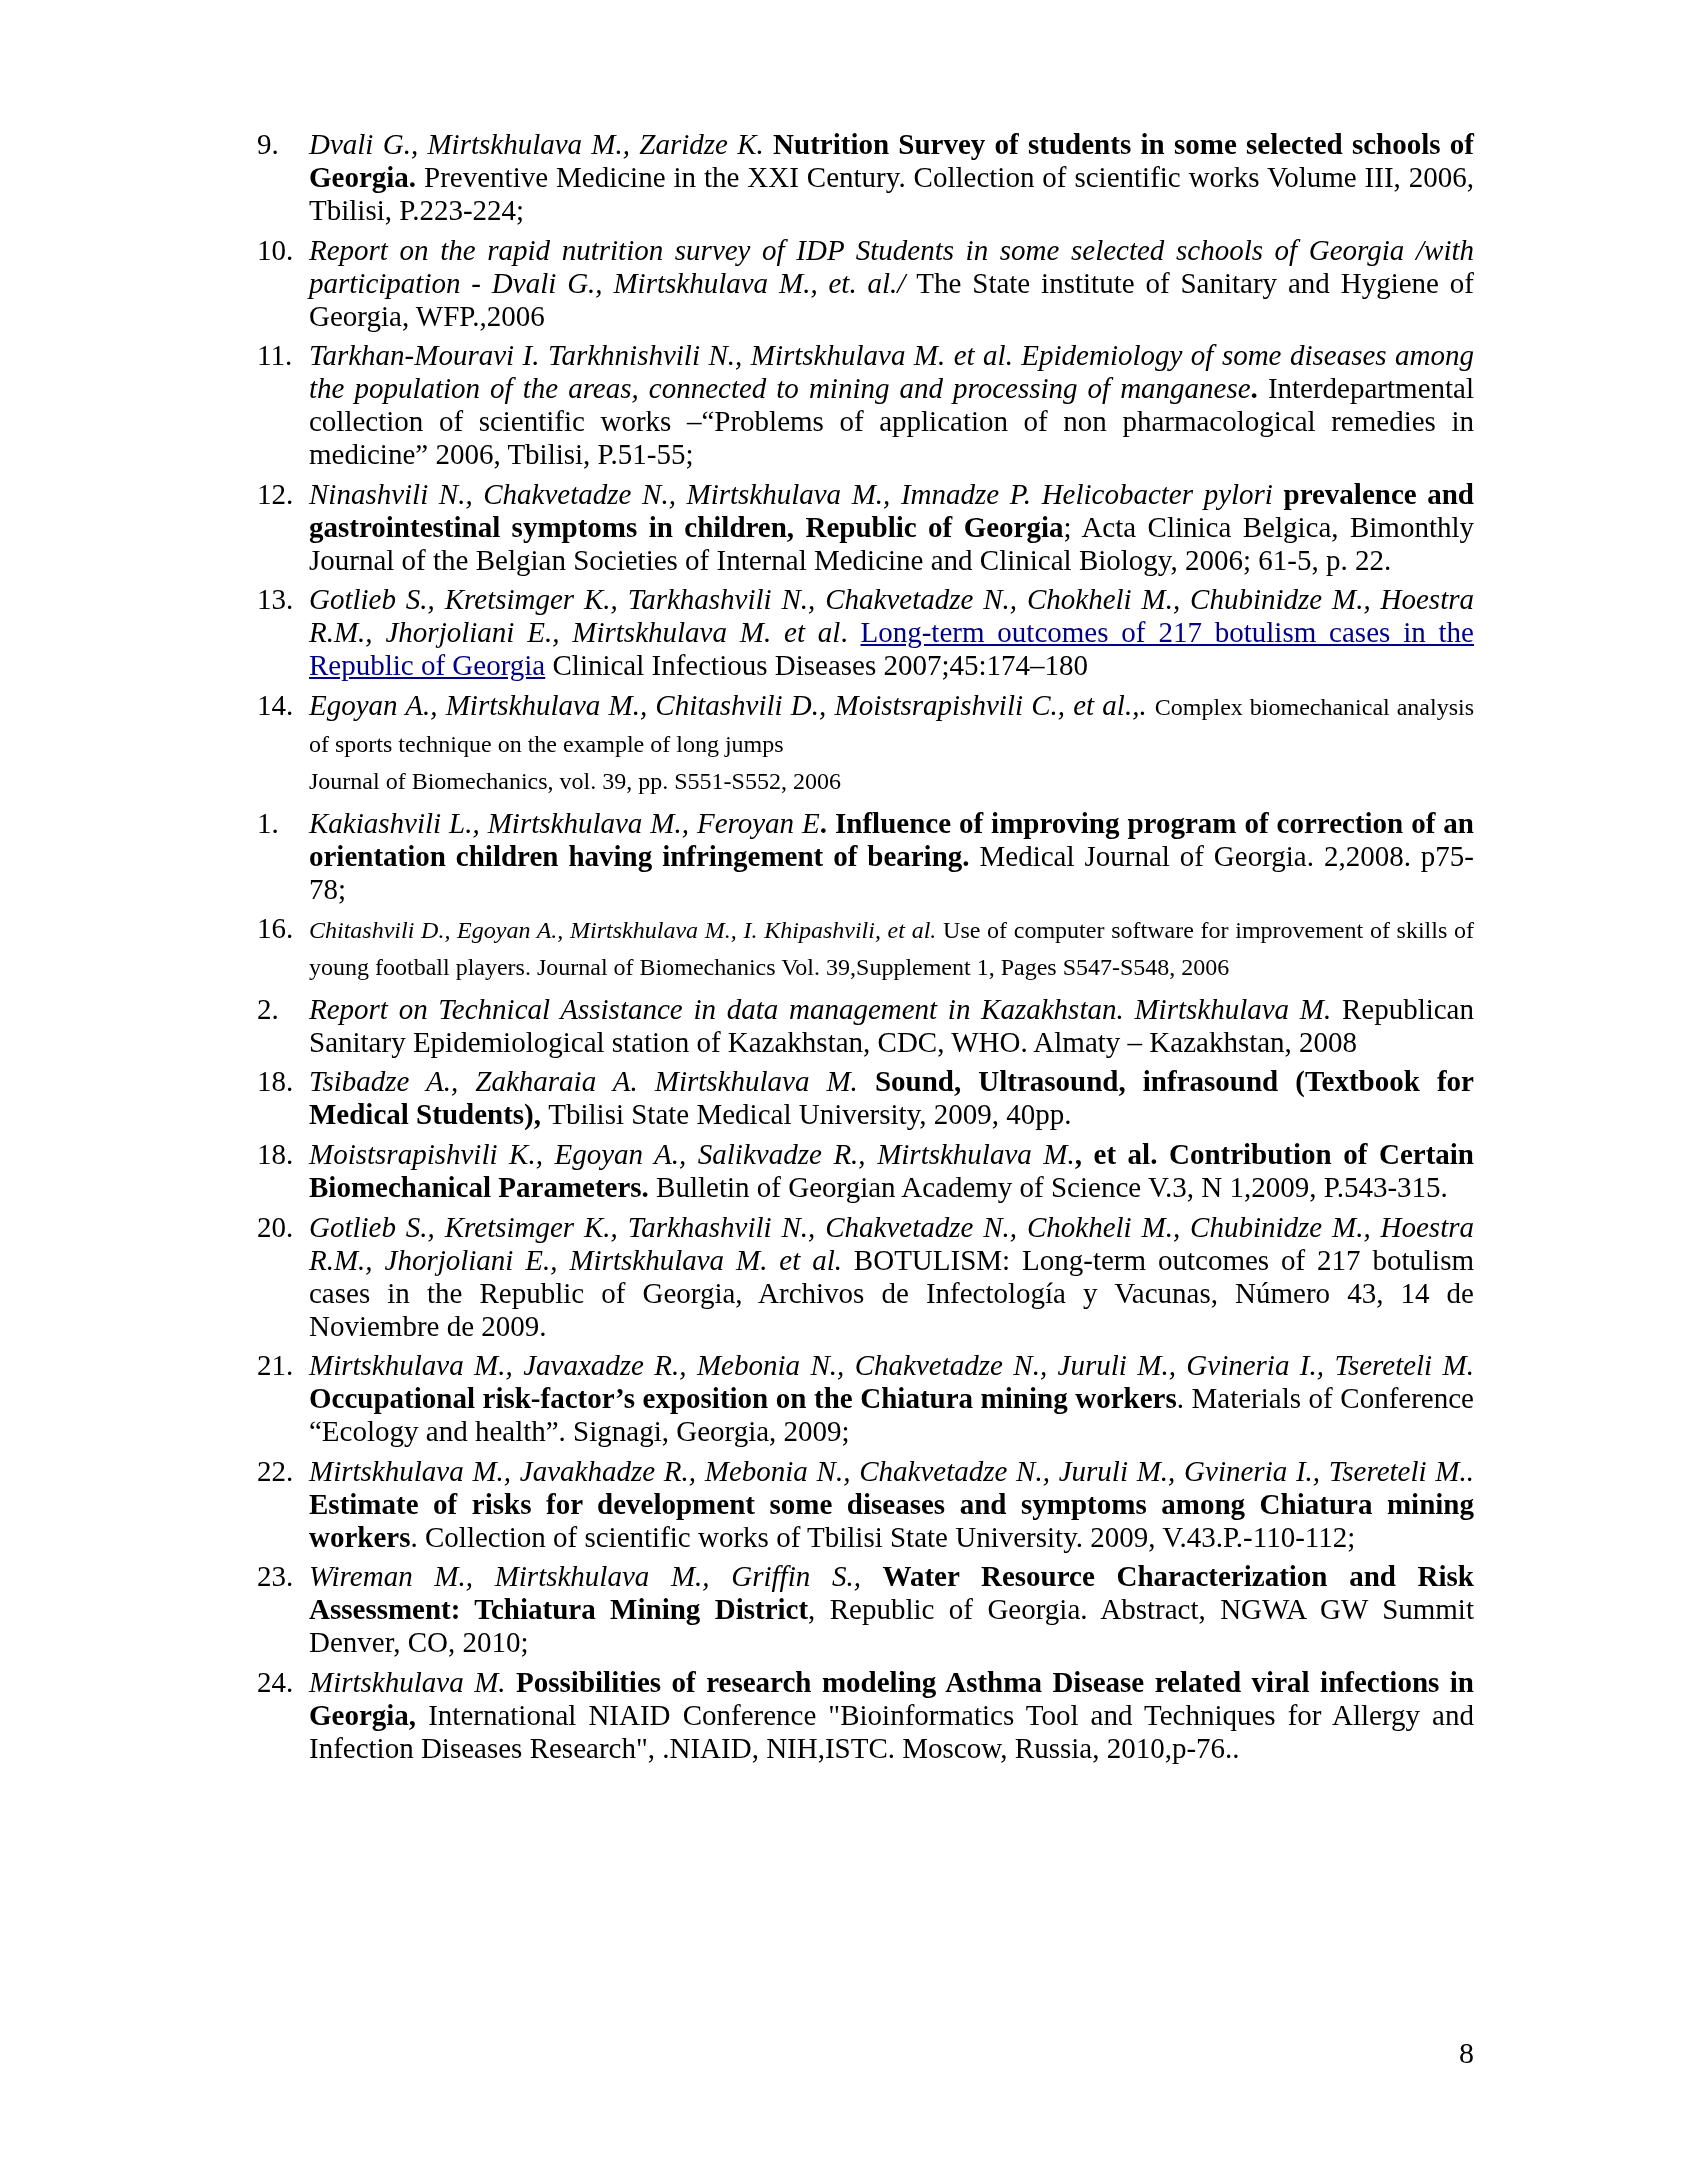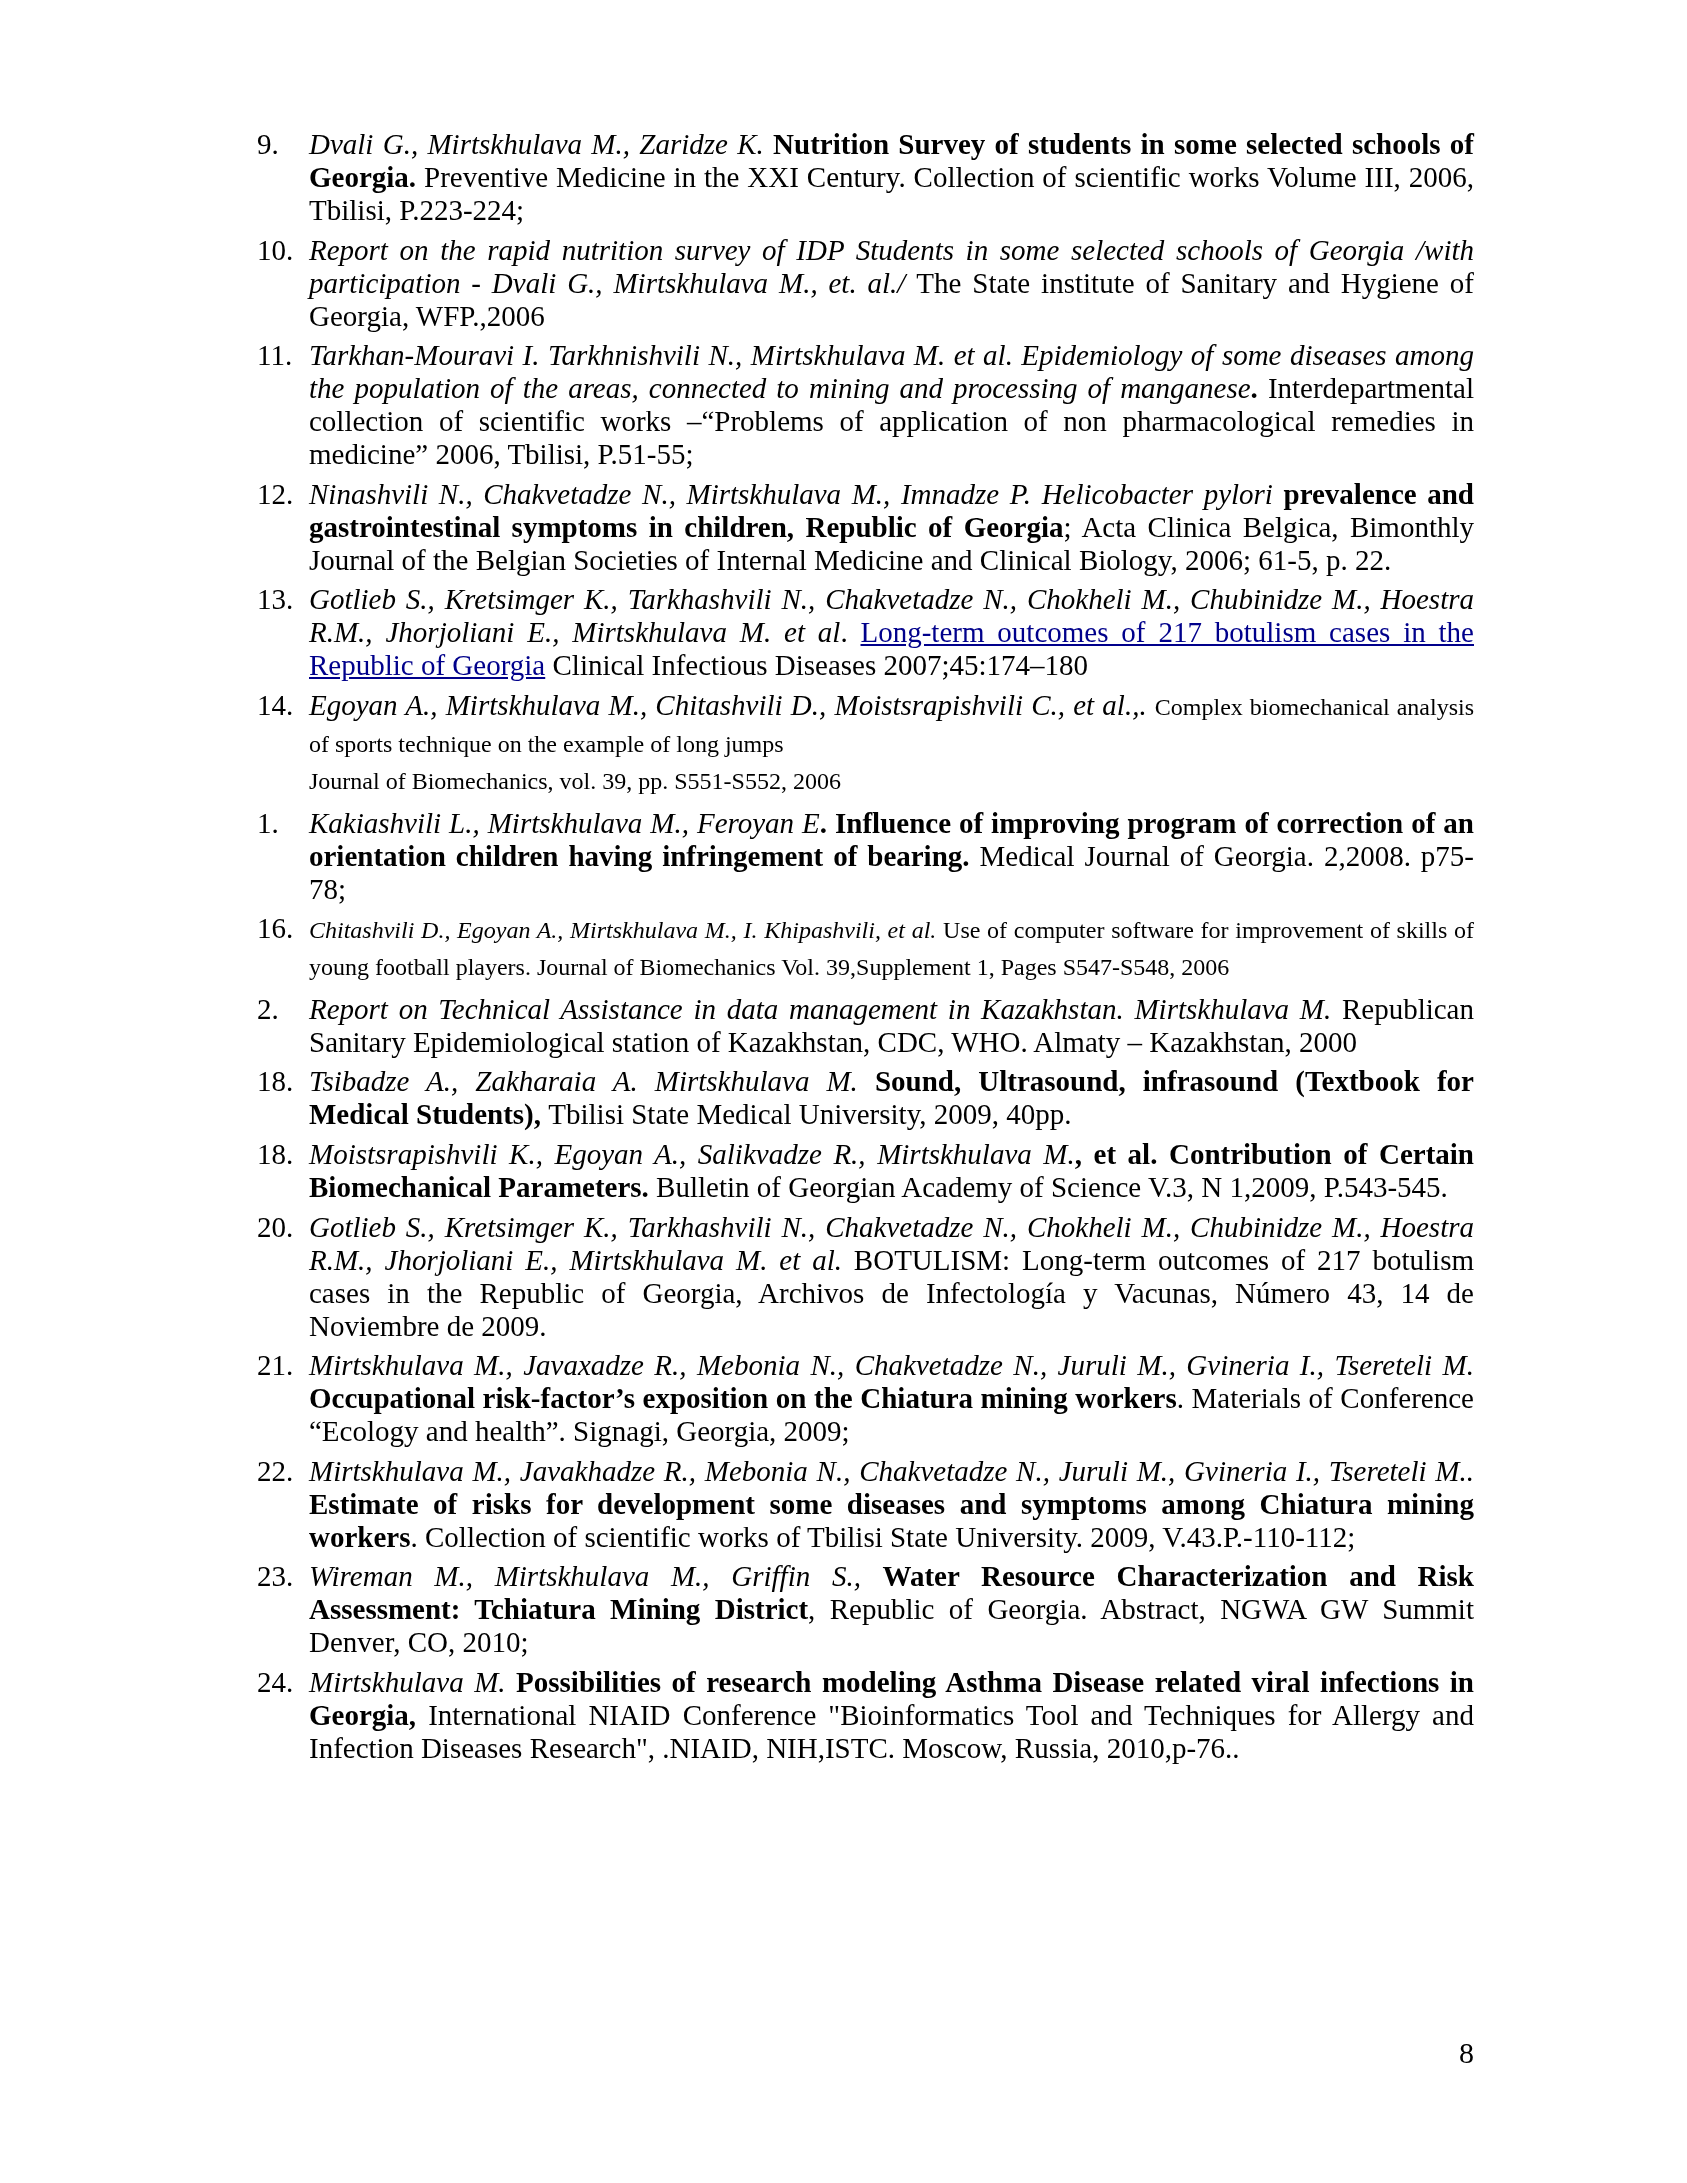--- a/index.html
+++ b/index.html
@@ -62,23 +62,23 @@
 <div class="page">
   <ol id="ref-list" class="ref-list">
       <li class="ref-item"><span class="num">9.</span><span class="run bi">Dvali G., Mirtskhulava M., Zaridze K. </span><span class="run b">Nutrition Survey  of students in some selected schools of Georgia. </span><span class="run r">Preventive Medicine in the XXI Century. Collection of scientific works Volume III, 2006, Tbilisi, P.223-224;</span></li>
       <li class="ref-item"><span class="num">10.</span><span class="run bi">Report on the rapid nutrition survey of IDP Students in some selected schools of Georgia </span><span class="run i">/with participation - Dvali G., Mirtskhulava M., et. al./ </span><span class="run r">The State institute of Sanitary and Hygiene of Georgia, WFP.,2006</span></li>
       <li class="ref-item"><span class="num">11.</span><span class="run bi">Tarkhan-Mouravi I. Tarkhnishvili N., Mirtskhulava M. et al. Epidemiology of some diseases among the population of the areas, connected to mining and processing of manganese</span><span class="run b">. </span><span class="run r">Interdepartmental collection of scientific works –“Problems of application of non pharmacological remedies in medicine” 2006, Tbilisi, P.51-55;</span></li>
       <li class="ref-item"><span class="num">12.</span><span class="run bi">Ninashvili N., Chakvetadze N., Mirtskhulava M., Imnadze P. Helicobacter pylori </span><span class="run b">prevalence and gastrointestinal symptoms in children, Republic of Georgia</span><span class="run r">; Acta Clinica Belgica, Bimonthly Journal of the Belgian Societies of Internal Medicine and Clinical Biology, 2006; 61-5, p. 22.</span></li>
       <li class="ref-item"><span class="num">13.</span><span class="run bi">Gotlieb S., Kretsimger K., Tarkhashvili N., Chakvetadze N., Chokheli M., Chubinidze M., Hoestra R.M., Jhorjoliani E., Mirtskhulava M. et al</span><span class="run r">. </span><a class="run link" href="#">Long-term outcomes of 217 botulism cases in the Republic of Georgia</a><span class="run r"> Clinical Infectious Diseases 2007;45:174–180</span></li>
       <li class="ref-item"><span class="num">14.</span><span class="run bi">Egoyan A., Mirtskhulava M., Chitashvili D., Moistsrapishvili C., et al.,. </span><span class="run r lg">Complex biomechanical analysis of sports technique on the example of long jumps</span><br><span class="run r lg">Journal of Biomechanics, vol. 39, pp. S551-S552, 2006</span></li>
       <li class="ref-item"><span class="num">1.</span><span class="run bi">Kakiashvili L., Mirtskhulava M., Feroyan E</span><span class="run b">. Influence of improving program of correction of an orientation children having infringement of bearing. </span><span class="run r">Medical Journal of Georgia. 2,2008. p75-78;</span></li>
       <li class="ref-item"><span class="num">16.</span><span class="run bi lg">Chitashvili D., Egoyan A., Mirtskhulava M., I. Khipashvili, et al. </span><span class="run r lg"> Use of computer software for improvement of skills of young football players.  Journal of Biomechanics Vol. 39,Supplement 1, Pages S547-S548, 2006</span></li>
-      <li class="ref-item"><span class="num">2.</span><span class="run bi">Report  on Technical  Assistance in data management in Kazakhstan. Mirtskhulava M. </span><span class="run r">Republican Sanitary Epidemiological station of Kazakhstan, CDC, WHO. Almaty – Kazakhstan, 2000</span></li>
+      <li class="ref-item"><span class="num">2.</span><span class="run bi">Report  on Technical  Assistance in data management in Kazakhstan. Mirtskhulava M. </span><span class="run r">Republican Sanitary Epidemiological station of Kazakhstan, CDC, WHO. Almaty – Kazakhstan, 2008</span></li>
       <li class="ref-item"><span class="num">18.</span><span class="run bi">Tsibadze A., Zakharaia A. Mirtskhulava M. </span><span class="run b">Sound, Ultrasound, infrasound (Textbook for Medical Students), </span><span class="run r">Tbilisi State Medical University, 2009, 40pp.</span></li>
-      <li class="ref-item"><span class="num">18.</span><span class="run bi">Moistsrapishvili K., Egoyan A., Salikvadze R., Mirtskhulava M.</span><span class="run b">, et al. Contribution of Certain Biomechanical Parameters. </span><span class="run r">Bulletin of Georgian Academy of Science V.3, N 1,2009, P.543-545.</span></li>
+      <li class="ref-item"><span class="num">18.</span><span class="run bi">Moistsrapishvili K., Egoyan A., Salikvadze R., Mirtskhulava M.</span><span class="run b">, et al. Contribution of Certain Biomechanical Parameters. </span><span class="run r">Bulletin of Georgian Academy of Science V.3, N 1,2009, P.543-315.</span></li>
       <li class="ref-item"><span class="num">20.</span><span class="run bi">Gotlieb S., Kretsimger K., Tarkhashvili N., Chakvetadze N., Chokheli M., Chubinidze M., Hoestra R.M., Jhorjoliani E., Mirtskhulava M. et al. </span><span class="run r">BOTULISM: Long-term outcomes of 217 botulism cases in the Republic of Georgia, Archivos de Infectología y Vacunas, Número 43, 14 de Noviembre de 2009.</span></li>
       <li class="ref-item"><span class="num">21.</span><span class="run bi">Mirtskhulava M., Javaxadze R., Mebonia N., Chakvetadze N., Juruli M., Gvineria I., Tsereteli M. </span><span class="run b">Occupational risk-factor’s exposition on the Chiatura mining workers</span><span class="run r">. Materials of Conference “Ecology and health”. Signagi, Georgia, 2009;</span></li>
       <li class="ref-item"><span class="num">22.</span><span class="run bi">Mirtskhulava M., Javakhadze R., Mebonia N., Chakvetadze N., Juruli M., Gvineria I., Tsereteli M.. </span><span class="run b">Estimate of risks for development some diseases and symptoms among Chiatura mining workers</span><span class="run r">. Collection of scientific works of Tbilisi State University. 2009, V.43.P.-110-112;</span></li>
       <li class="ref-item"><span class="num">23.</span><span class="run bi">Wireman M., Mirtskhulava M., Griffin S., </span><span class="run b">Water Resource Characterization and Risk Assessment: Tchiatura Mining District</span><span class="run r">, Republic of Georgia. Abstract, NGWA GW Summit Denver, CO, 2010;</span></li>
       <li class="ref-item"><span class="num">24.</span><span class="run bi">Mirtskhulava M. </span><span class="run b">Possibilities of research modeling Asthma Disease related viral infections in Georgia,  </span><span class="run r">International NIAID Conference "Bioinformatics Tool and Techniques for Allergy and Infection Diseases Research", .NIAID, NIH,ISTC. Moscow, Russia, 2010,p-76..</span></li>
     </ol>
   <div class="page-number">8</div>
 </div>
 
 

